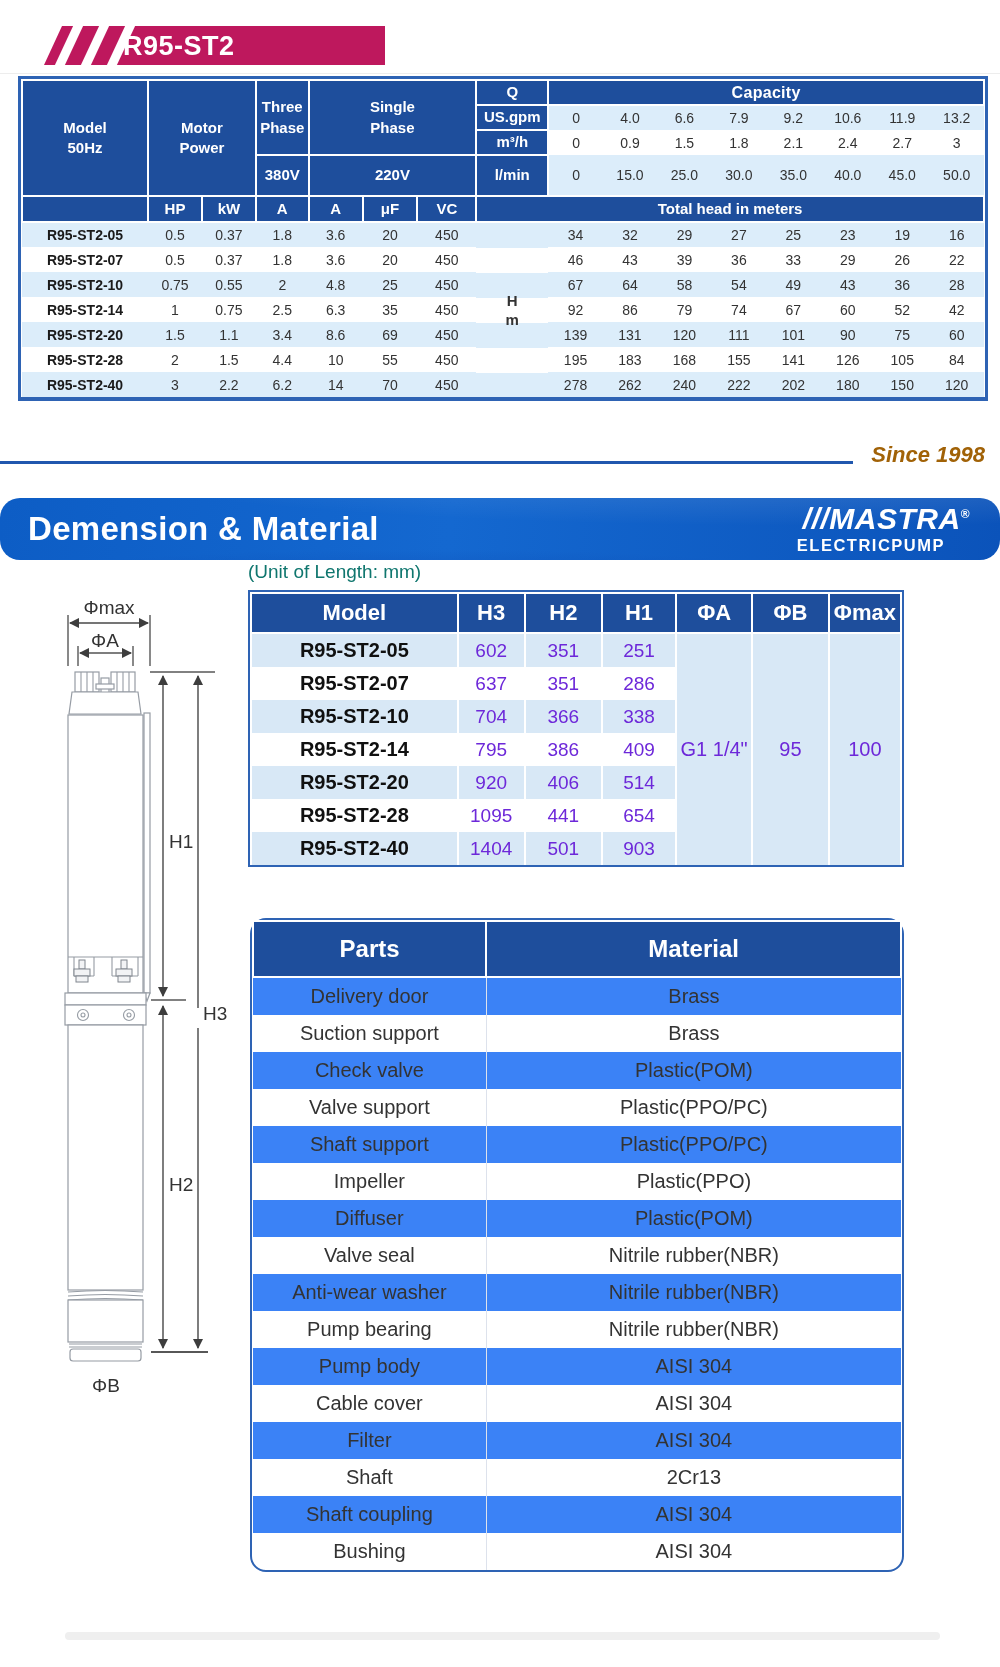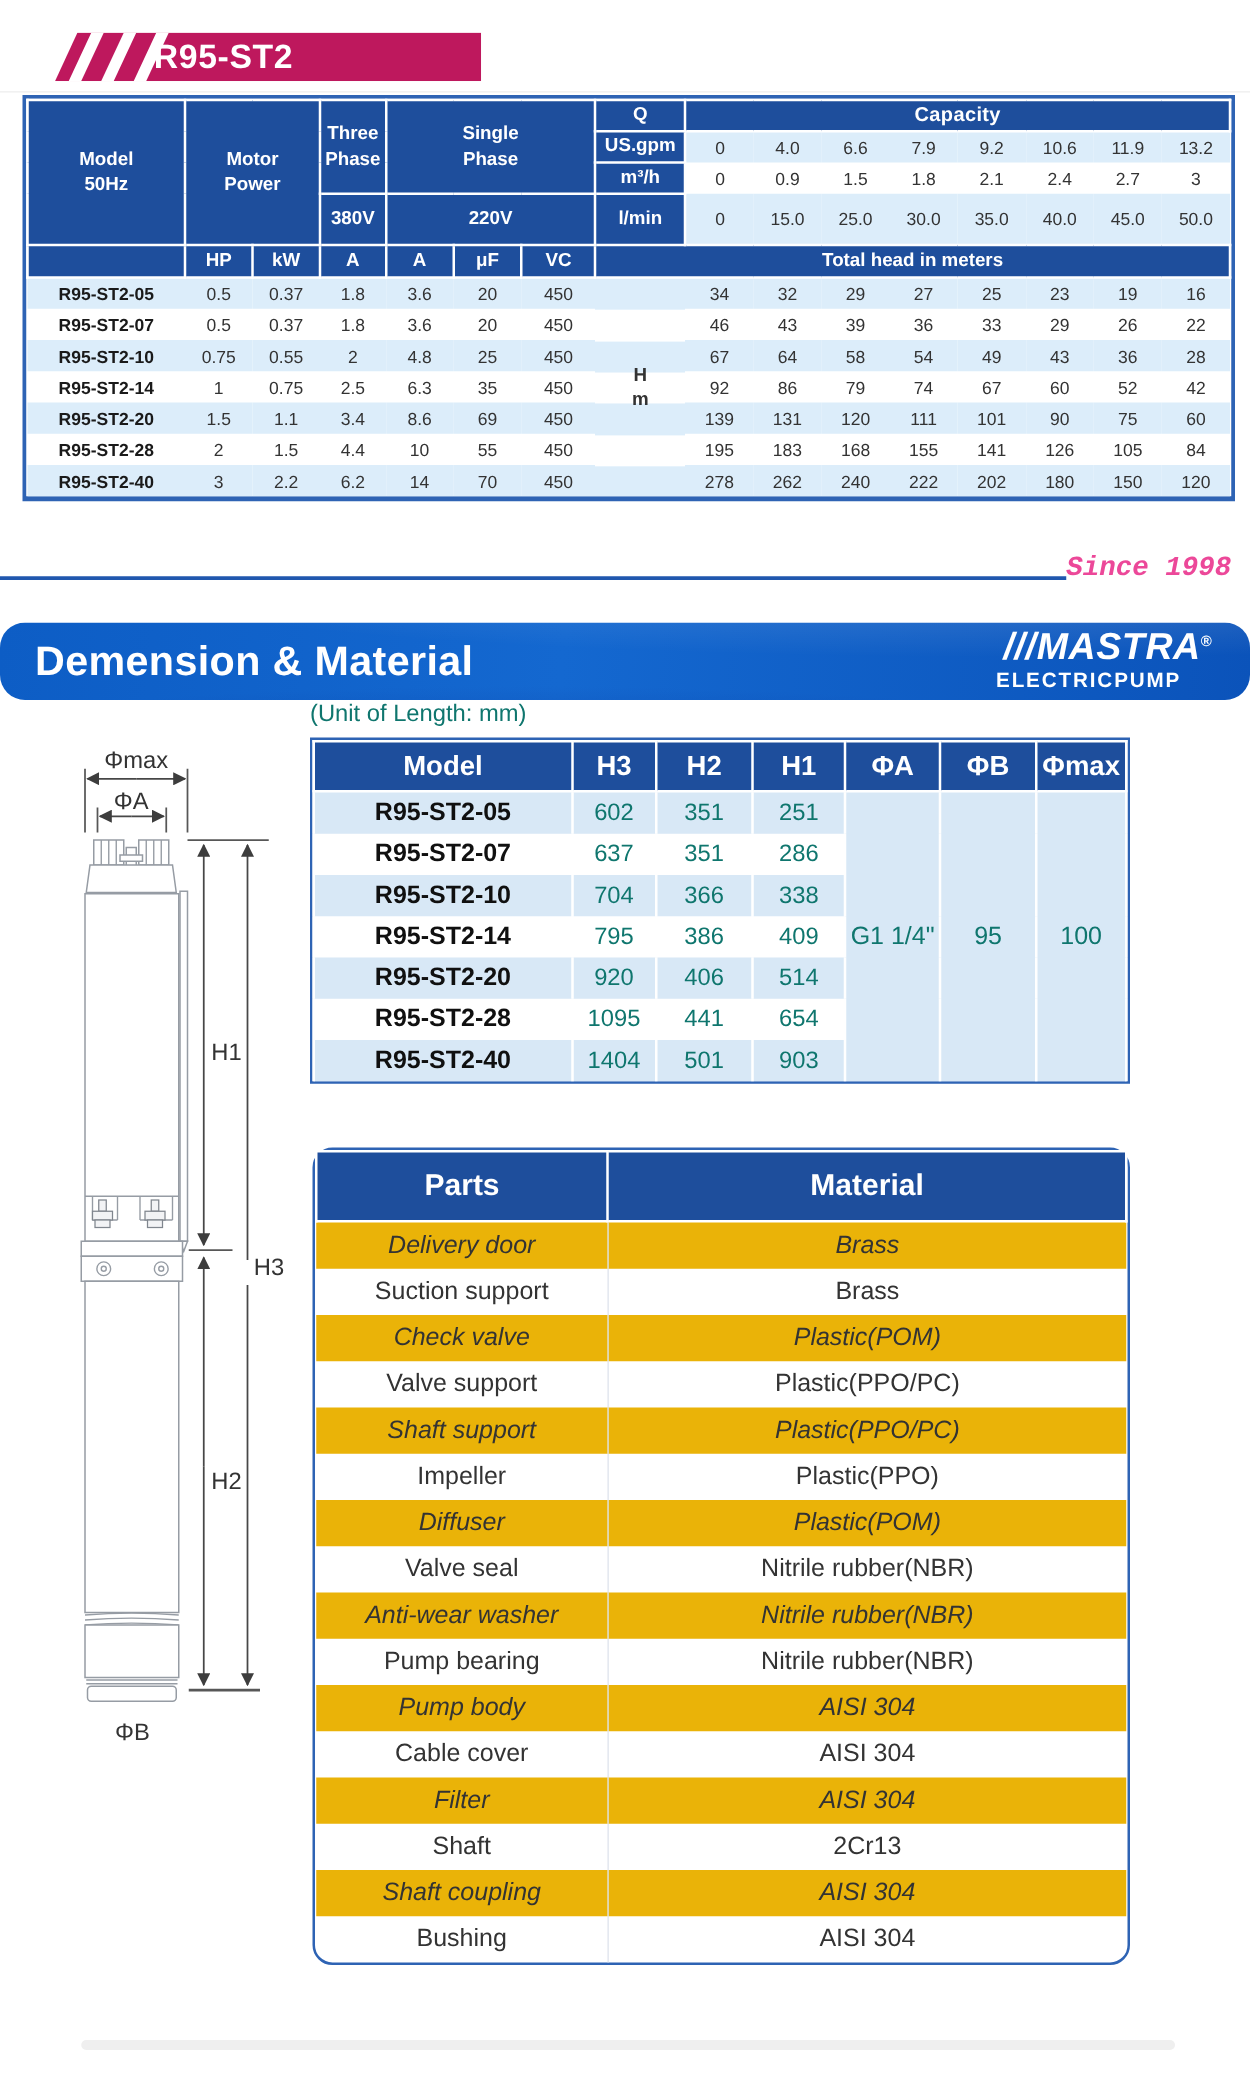--- a/index.html
+++ b/index.html
@@ -28,37 +28,37 @@
   .spec td.tint{background:#dcedfa;}
   .spec td.model{font-weight:bold;color:#1a1a1a;}
   .spec th.cap{font-size:16px;letter-spacing:.3px;}
   .spec td.hm{font-weight:bold;font-size:15px;color:#333;white-space:pre-line;line-height:1.3;
               background:repeating-linear-gradient(to bottom,#dcedfa 0 25px,#fff 25px 50px);}
   .pre{white-space:pre-line;}
 
   
   .dim th{background:#1e4e9c;color:#fff;border:2px solid #fff;font-weight:bold;
           font-size:22px;height:38px;padding:0;text-align:center;}
-  .dim td{font-size:19px;color:#0f766e;height:33px;text-align:center;padding:0;
+  .dim td{font-size:19px;color:#6d28d9;height:33px;text-align:center;padding:0;
           border-left:2px solid #fff;border-right:2px solid #fff;}
   .dim tr.t td{background:#d8e8f6;}
   .dim td.dmodel{font-weight:bold;font-size:20px;color:#101010;}
   .dim td.merged{background:#e8f0f9;font-size:20px;}
 
   
   .parts th{background:#1e4e9c;color:#fff;border:2px solid #fff;font-weight:bold;
             font-size:24px;height:54px;padding:0;text-align:center;}
   .parts td{font-size:20px;color:#333;height:37px;text-align:center;padding:0;}
-  .parts tr.t td{background:#eab308;font-style:italic;}
+  .parts tr.t td{background:#3b82f6;}
   .parts td:first-child{border-right:1px solid #dde2ec;}
 
   
   .since-line{position:absolute;top:461px;left:0;width:853px;height:3px;background:#2057ae;}
-  .since-text{position:absolute;top:442px;right:15px;color:#ec4899;
-              font-weight:bold;font-style:italic;font-size:22px;font-family:Liberation Mono, monospace;}
+  .since-text{position:absolute;top:442px;right:15px;color:#a16207;
+              font-weight:bold;font-style:italic;font-size:22px;}
 
   
   .band{position:absolute;top:498px;left:0;width:1000px;height:62px;display:flex;align-items:center;
         background:
           radial-gradient(120% 150% at 82% -45%, rgba(255,255,255,.17), rgba(255,255,255,0) 60%),
           radial-gradient(95% 160% at 42% 170%, rgba(8,58,160,.55), rgba(8,58,160,0) 55%),
           linear-gradient(95deg,#0d5dc5 0%,#1468d0 45%,#0b53ba 100%); border-radius: 20px;}
   .band-title{color:#fff;font-weight:bold;font-size:33px;margin-left:28px;letter-spacing:.3px;}
   .brand{position:absolute;right:30px;top:50%;transform:translateY(-50%);text-align:center;color:#fff;}
   .brand-mark{font-style:italic;font-weight:bold;font-size:30px;line-height:1;letter-spacing:.5px;white-space:nowrap;margin-left:31px;}

